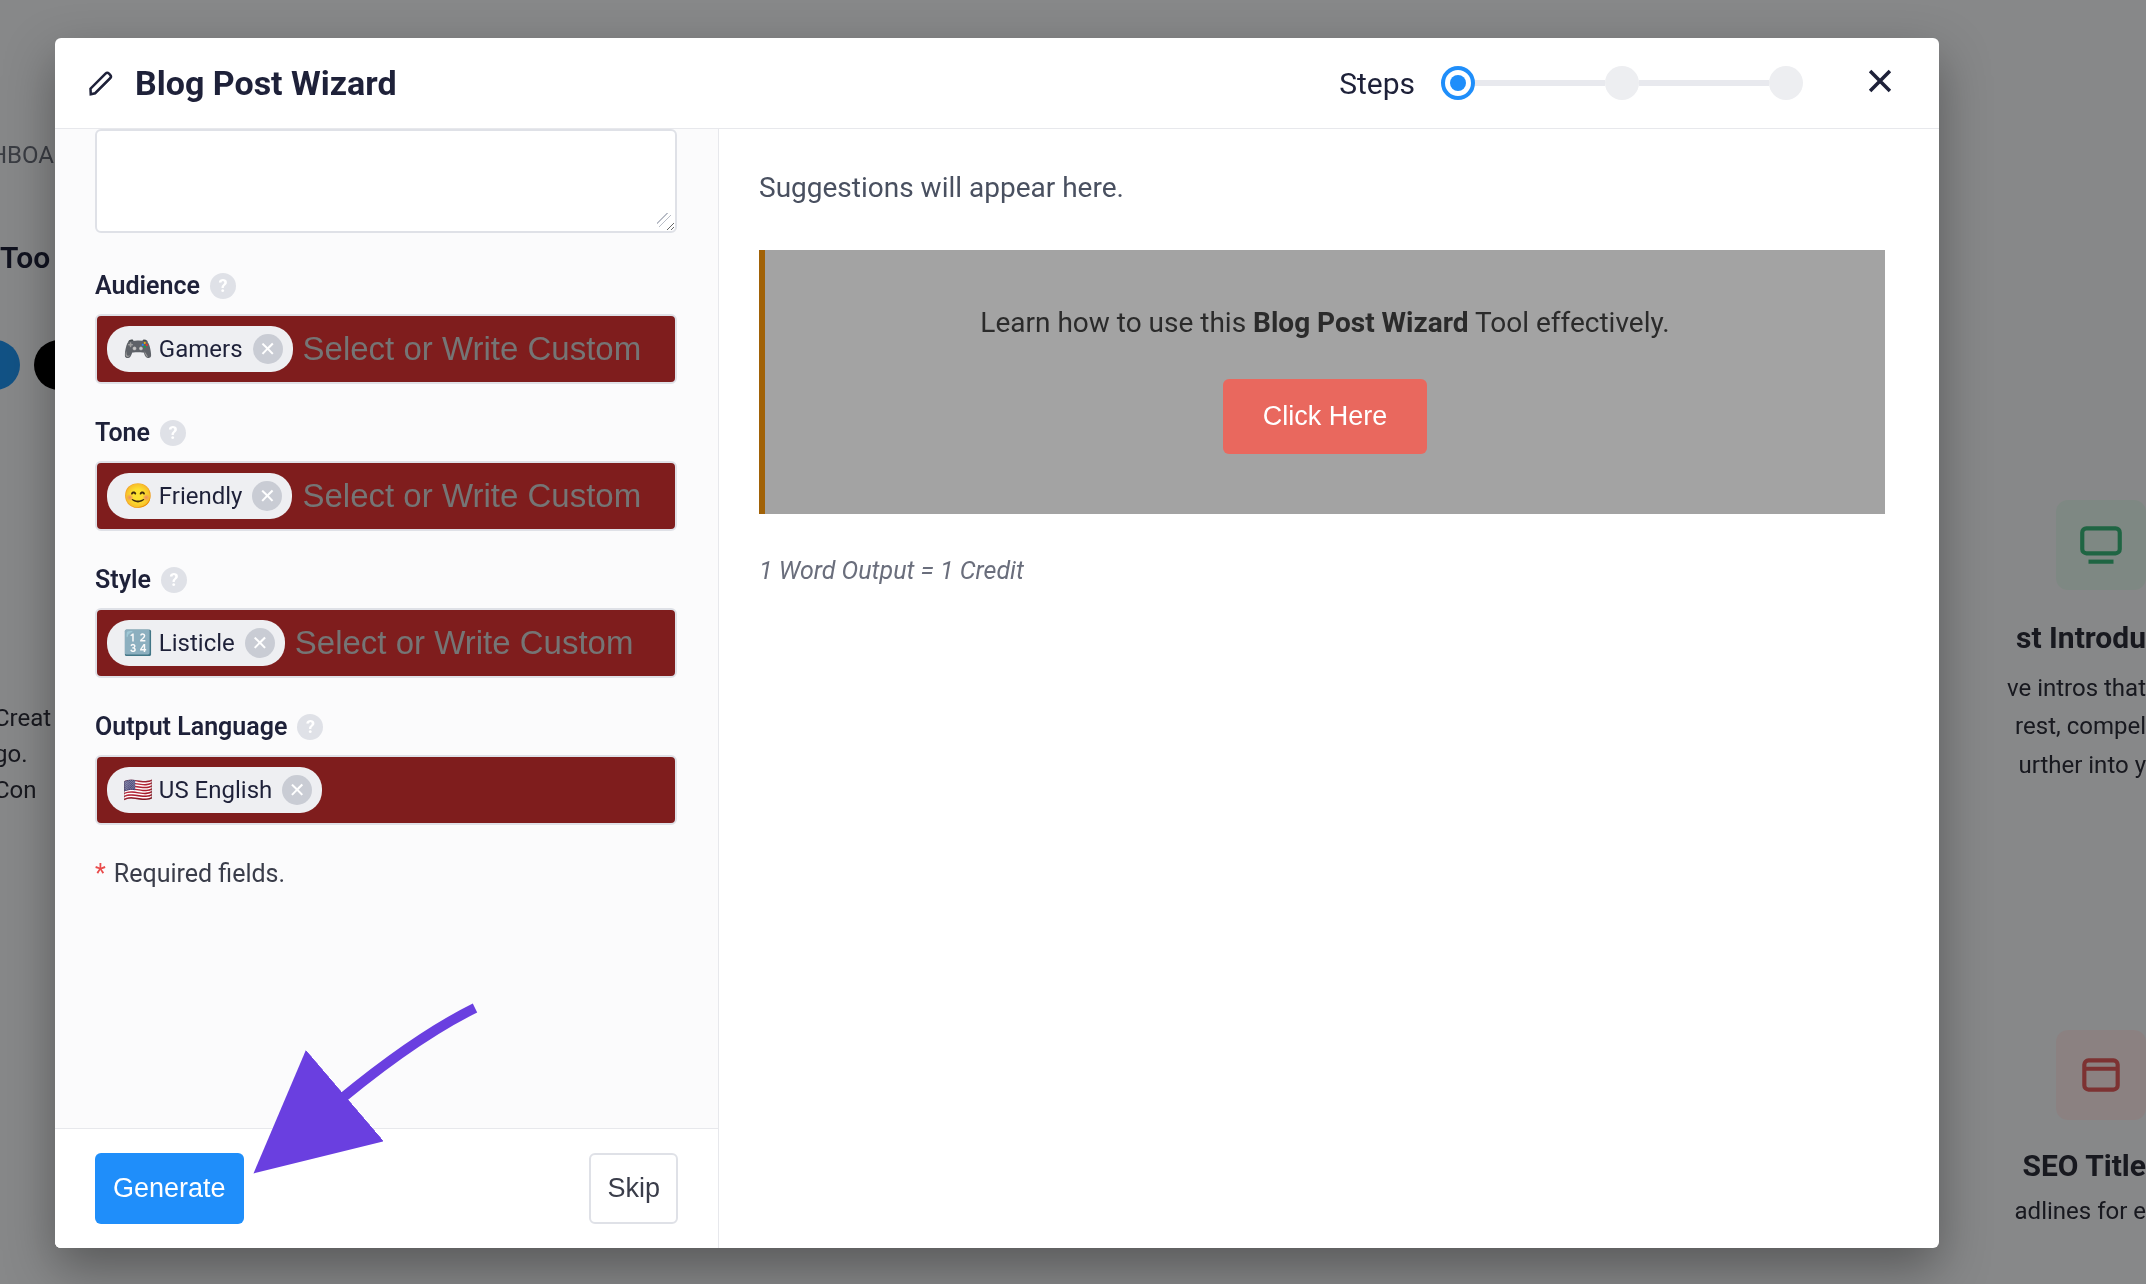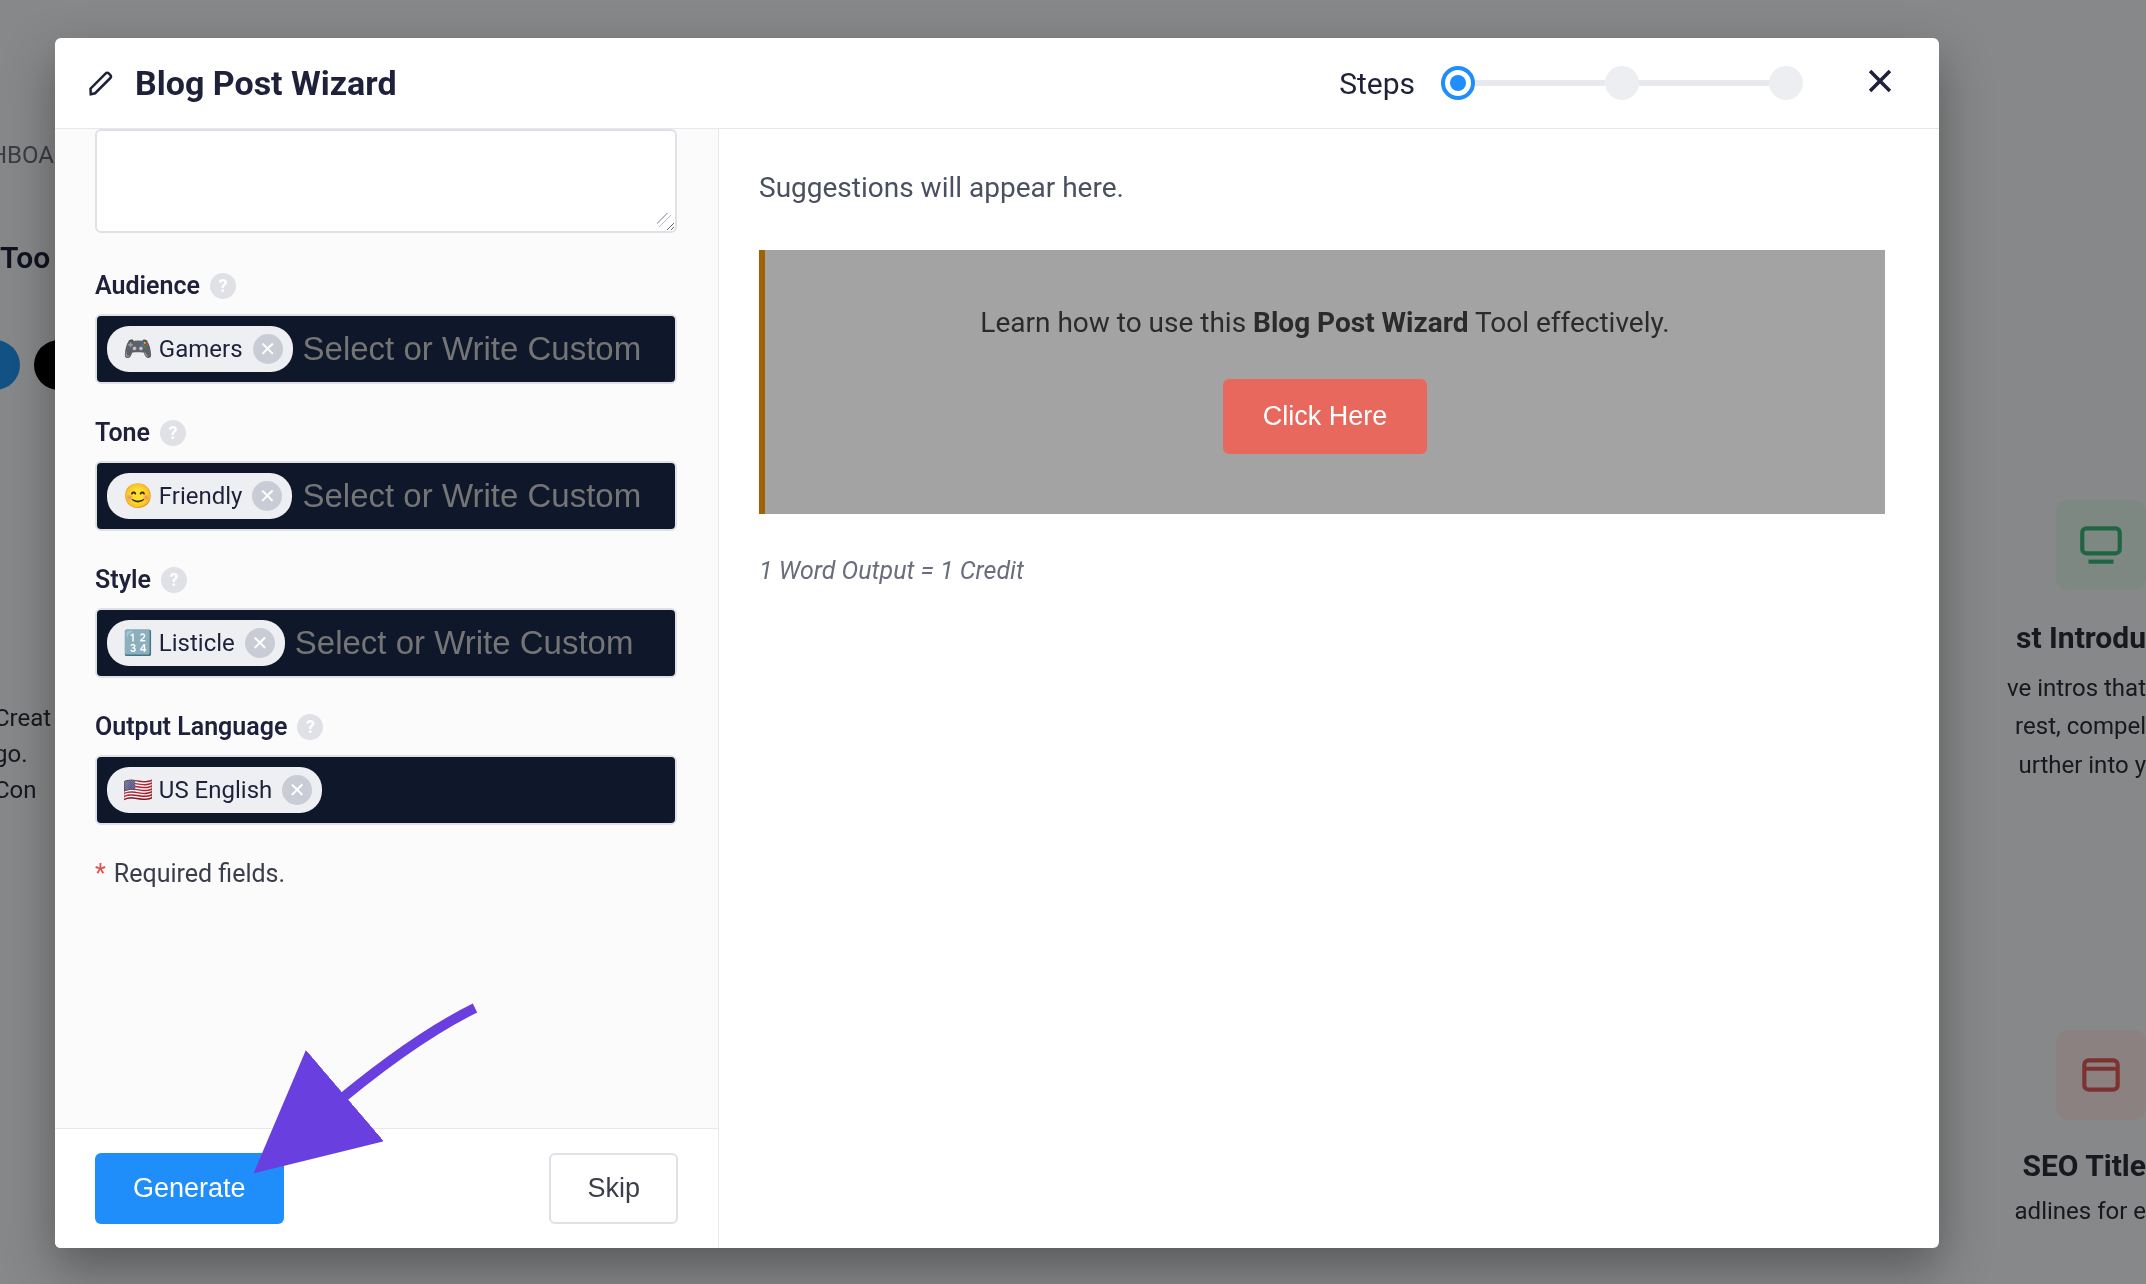--- a/index.html
+++ b/index.html
@@ -142,21 +142,21 @@
 .label-row { display:flex; align-items:center; gap:10px; margin-bottom: 14px; }
 .field-label { font-size: 25px; font-weight:600; color:#1e2139; }
 .help-dot {
   width:26px; height:26px; border-radius:50%; background:#dfe1e7; color:#fff;
   display:flex; align-items:center; justify-content:center; font-size:18px; font-weight:700;
 }
 .tags-box {
   width:582px;
   border:2px solid #dfe1e7;
   border-radius:6px;
-  background:#0f172a;
+  background:#7f1d1d;
   padding: 8px 10px;
   display:flex;
   flex-wrap:wrap;
   align-items:center;
   gap:10px;
   min-height: 70px;
 }
 .tag {
   display:flex;
   align-items:center;
@@ -182,21 +182,21 @@
 .form-footer {
   border-top:1px solid #e7e8ec;
   padding: 24px 40px;
   display:flex;
   justify-content:space-between;
   align-items:center;
   background:#fff;
 }
 .btn {
   font-size:27px;
-  padding: 18px 36px;
+  padding: 18px 16px;
   border-radius:6px;
   border:2px solid transparent;
   cursor:pointer;
 }
 .btn-primary { background:#1f8efa; color:#fff; }
 .btn-secondary { background:#fff; border-color:#dfe1e7; color:#3a3d4a; }
 
 .output-col {
   flex:1;
   padding: 42px 54px 30px 40px;

